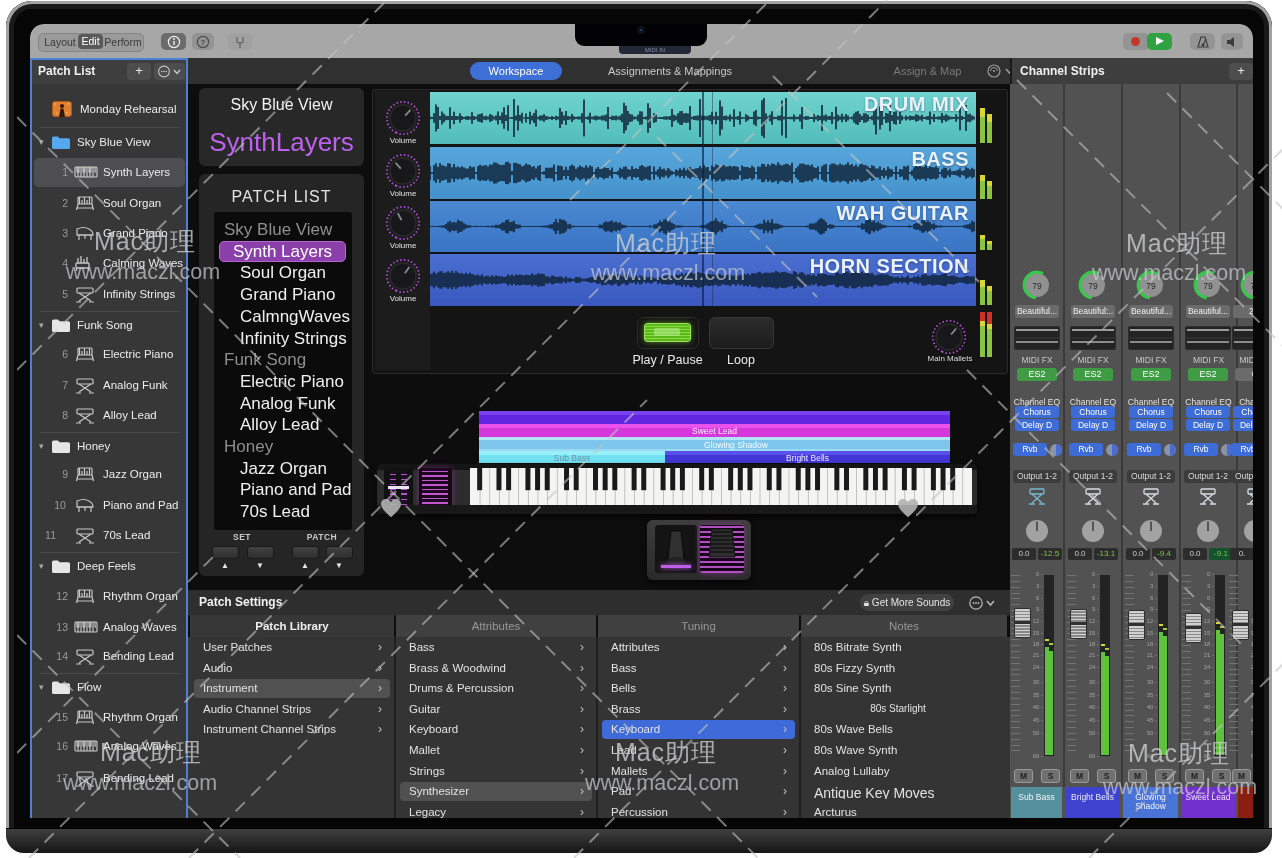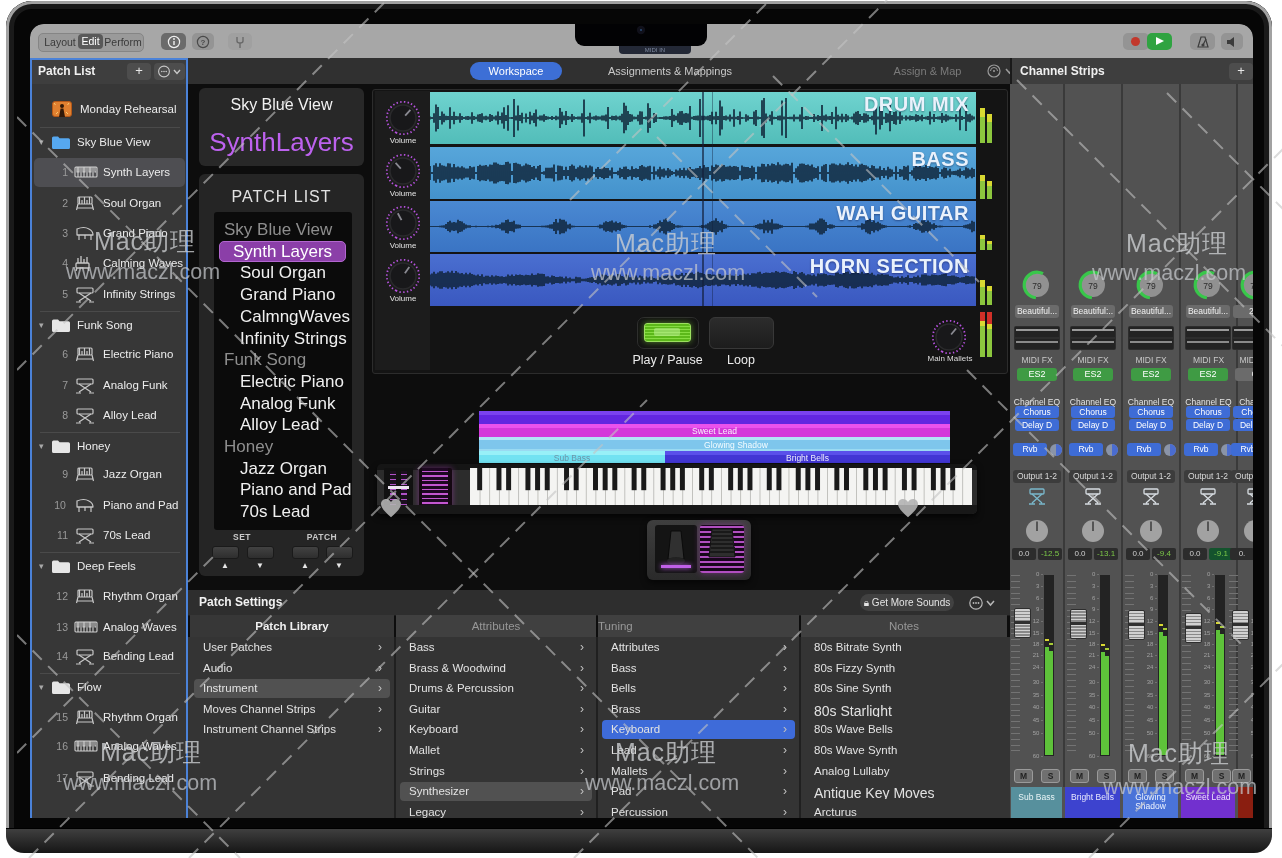--- a/index.html
+++ b/index.html
@@ -178,21 +178,21 @@
         </svg></div>
       <div style="position:absolute;left:73px;top:444px;width:85px;height:14px;color:#ececec;font-size:11.5px;white-space:nowrap;">Jazz Organ</div>
       <div style="position:absolute;left:22px;top:475px;width:16px;height:13px;color:#9a9a9a;font-size:10.5px;text-align:center;">10</div>
       <div style="position:absolute;left:44px;top:473px;width:24px;height:17px;"><svg width="22" height="16" viewBox="0 0 22 16">
           <g stroke="#c8c8c8" fill="none" stroke-width="1.2">
             <path d="M3 10 L3 4 Q10 1 15 4 Q19 6 19 10 Z"></path>
             <path d="M3 10 h16 M5 10 v5 M17 10 v5 M11 10 v4"></path>
           </g>
         </svg></div>
       <div style="position:absolute;left:73px;top:475px;width:85px;height:14px;color:#ececec;font-size:11.5px;white-space:nowrap;">Piano and Pad</div>
-      <div style="position:absolute;left:22px;top:505px;width:16px;height:13px;color:#9a9a9a;font-size:10.5px;text-align:right;">11</div>
+      <div style="position:absolute;left:10px;top:505px;width:16px;height:13px;color:#9a9a9a;font-size:10.5px;text-align:right;">11</div>
       <div style="position:absolute;left:44px;top:503px;width:24px;height:17px;"><svg width="22" height="17" viewBox="0 0 22 17">
           <g stroke="#c8c8c8" fill="none" stroke-width="1.2">
             <rect x="3" y="2" width="16" height="5" rx="1"></rect>
             <path d="M5 7 L17 15 M17 7 L5 15 M2 16 h5 M15 16 h5"></path>
           </g>
         </svg></div>
       <div style="position:absolute;left:73px;top:505px;width:85px;height:14px;color:#ececec;font-size:11.5px;white-space:nowrap;">70s Lead</div>
       <div style="position:absolute;left:10px;top:528px;width:140px;height:1px;background:#4a4a4a;"></div>
       <div style="position:absolute;left:9px;top:537px;width:8px;height:8px;color:#a8a8a8;font-size:9px;">▾</div>
       <div style="position:absolute;left:21px;top:535px;width:20px;height:15px;"><svg width="20" height="15" viewBox="0 0 20 15">
@@ -520,34 +520,34 @@
     <div style="position:absolute;left:830px;top:570px;width:94px;height:17px;background:#414141;border-radius:9px;color:#e4e4e4;font-size:10px;text-align:center;line-height:17px;">🔒︎ Get More Sounds</div>
     <svg style="position:absolute;left:938px;top:571px" width="30" height="16">
       <circle cx="8" cy="8" r="6.2" fill="none" stroke="#b8b8b8" stroke-width="1.2"></circle>
       <circle cx="5.5" cy="8" r=".9" fill="#b8b8b8"></circle>
       <circle cx="8" cy="8" r=".9" fill="#b8b8b8"></circle>
       <circle cx="10.5" cy="8" r=".9" fill="#b8b8b8"></circle>
       <path d="M19 6 l3.5 4 3.5-4" stroke="#b8b8b8" stroke-width="1.5" fill="none"></path>
     </svg>
     <div style="position:absolute;left:160px;top:591px;width:204px;height:22px;background:#373737;color:#f0f0f0;font-size:11.5px;font-weight:bold;text-align:center;line-height:22px;">Patch Library</div>
     <div style="position:absolute;left:366px;top:591px;width:200px;height:22px;background:#404040;color:#979797;font-size:11.5px;font-weight:normal;text-align:center;line-height:22px;">Attributes</div>
-    <div style="position:absolute;left:568px;top:591px;width:201px;height:22px;background:#404040;color:#979797;font-size:11.5px;font-weight:normal;line-height:22px;">Tuning</div>
+    <div style="position:absolute;left:568px;top:591px;width:201px;height:22px;background:#404040;color:#979797;font-size:11.5px;font-weight:normal;text-align:center;line-height:22px;">Tuning</div>
     <div style="position:absolute;left:771px;top:591px;width:206px;height:22px;background:#404040;color:#979797;font-size:11.5px;font-weight:normal;text-align:center;line-height:22px;">Notes</div>
     <div style="position:absolute;left:158px;top:613px;width:822px;height:181px;background:#343434;"></div>
     <div style="position:absolute;left:364px;top:613px;width:2px;height:181px;background:#202020;"></div>
     <div style="position:absolute;left:566px;top:613px;width:2px;height:181px;background:#202020;"></div>
     <div style="position:absolute;left:769px;top:613px;width:2px;height:181px;background:#202020;"></div>
     <div style="position:absolute;left:173px;top:617.0px;width:166px;height:14px;color:#e2e2e2;font-size:11.5px;white-space:nowrap;overflow:hidden;">User Patches</div>
     <div style="position:absolute;left:348px;top:616.0px;width:10px;height:14px;color:#c0c0c0;font-size:12px;">›</div>
     <div style="position:absolute;left:173px;top:637.6px;width:166px;height:14px;color:#e2e2e2;font-size:11.5px;white-space:nowrap;overflow:hidden;">Audio</div>
     <div style="position:absolute;left:348px;top:636.6px;width:10px;height:14px;color:#c0c0c0;font-size:12px;">›</div>
     <div style="position:absolute;left:164px;top:655.2px;width:196px;height:19px;background:#515151;border-radius:4px;"></div>
     <div style="position:absolute;left:173px;top:658.2px;width:166px;height:14px;color:#e2e2e2;font-size:11.5px;white-space:nowrap;overflow:hidden;">Instrument</div>
     <div style="position:absolute;left:348px;top:657.2px;width:10px;height:14px;color:#c0c0c0;font-size:12px;">›</div>
-    <div style="position:absolute;left:173px;top:678.8px;width:166px;height:14px;color:#e2e2e2;font-size:11.5px;white-space:nowrap;overflow:hidden;">Moves Channel Strips</div>
+    <div style="position:absolute;left:173px;top:678.8px;width:166px;height:14px;color:#e2e2e2;font-size:11.5px;white-space:nowrap;overflow:hidden;">Audio Channel Strips</div>
     <div style="position:absolute;left:348px;top:677.8px;width:10px;height:14px;color:#c0c0c0;font-size:12px;">›</div>
     <div style="position:absolute;left:173px;top:699.4px;width:166px;height:14px;color:#e2e2e2;font-size:11.5px;white-space:nowrap;overflow:hidden;">Instrument Channel Strips</div>
     <div style="position:absolute;left:348px;top:698.4px;width:10px;height:14px;color:#c0c0c0;font-size:12px;">›</div>
     <div style="position:absolute;left:379px;top:617.0px;width:162px;height:14px;color:#e2e2e2;font-size:11.5px;white-space:nowrap;overflow:hidden;">Bass</div>
     <div style="position:absolute;left:550px;top:616.0px;width:10px;height:14px;color:#c0c0c0;font-size:12px;">›</div>
     <div style="position:absolute;left:379px;top:637.6px;width:162px;height:14px;color:#e2e2e2;font-size:11.5px;white-space:nowrap;overflow:hidden;">Brass &amp; Woodwind</div>
     <div style="position:absolute;left:550px;top:636.6px;width:10px;height:14px;color:#c0c0c0;font-size:12px;">›</div>
     <div style="position:absolute;left:379px;top:658.2px;width:162px;height:14px;color:#e2e2e2;font-size:11.5px;white-space:nowrap;overflow:hidden;">Drums &amp; Percussion</div>
     <div style="position:absolute;left:550px;top:657.2px;width:10px;height:14px;color:#c0c0c0;font-size:12px;">›</div>
     <div style="position:absolute;left:379px;top:678.8px;width:162px;height:14px;color:#e2e2e2;font-size:11.5px;white-space:nowrap;overflow:hidden;">Guitar</div>
@@ -578,21 +578,21 @@
     <div style="position:absolute;left:753px;top:719.0px;width:10px;height:14px;color:#c0c0c0;font-size:12px;">›</div>
     <div style="position:absolute;left:581px;top:740.6px;width:163px;height:14px;color:#e2e2e2;font-size:11.5px;white-space:nowrap;overflow:hidden;">Mallets</div>
     <div style="position:absolute;left:753px;top:739.6px;width:10px;height:14px;color:#c0c0c0;font-size:12px;">›</div>
     <div style="position:absolute;left:581px;top:761.2px;width:163px;height:14px;color:#e2e2e2;font-size:11.5px;white-space:nowrap;overflow:hidden;">Pad</div>
     <div style="position:absolute;left:753px;top:760.2px;width:10px;height:14px;color:#c0c0c0;font-size:12px;">›</div>
     <div style="position:absolute;left:581px;top:781.8px;width:163px;height:14px;color:#e2e2e2;font-size:11.5px;white-space:nowrap;overflow:hidden;">Percussion</div>
     <div style="position:absolute;left:753px;top:780.8px;width:10px;height:14px;color:#c0c0c0;font-size:12px;">›</div>
     <div style="position:absolute;left:784px;top:617.0px;width:168px;height:14px;color:#e2e2e2;font-size:11.5px;white-space:nowrap;overflow:hidden;">80s Bitrate Synth</div>
     <div style="position:absolute;left:784px;top:637.6px;width:168px;height:14px;color:#e2e2e2;font-size:11.5px;white-space:nowrap;overflow:hidden;">80s Fizzy Synth</div>
     <div style="position:absolute;left:784px;top:658.2px;width:168px;height:14px;color:#e2e2e2;font-size:11.5px;white-space:nowrap;overflow:hidden;">80s Sine Synth</div>
-    <div style="position:absolute;left:784px;top:678.8px;width:168px;height:14px;color:#e2e2e2;font-size:14px;white-space:nowrap;overflow:hidden;">80s Starlight</div>
+    <div style="position:absolute;left:784px;top:678.8px;width:168px;height:14px;color:#e2e2e2;font-size:10px;white-space:nowrap;overflow:hidden;text-align:center;">80s Starlight</div>
     <div style="position:absolute;left:784px;top:699.4px;width:168px;height:14px;color:#e2e2e2;font-size:11.5px;white-space:nowrap;overflow:hidden;">80s Wave Bells</div>
     <div style="position:absolute;left:784px;top:720.0px;width:168px;height:14px;color:#e2e2e2;font-size:11.5px;white-space:nowrap;overflow:hidden;">80s Wave Synth</div>
     <div style="position:absolute;left:784px;top:740.6px;width:168px;height:14px;color:#e2e2e2;font-size:11.5px;white-space:nowrap;overflow:hidden;">Analog Lullaby</div>
     <div style="position:absolute;left:784px;top:761.2px;width:168px;height:14px;color:#e2e2e2;font-size:14px;white-space:nowrap;overflow:hidden;">Antique Key Moves</div>
     <div style="position:absolute;left:784px;top:781.8px;width:168px;height:14px;color:#e2e2e2;font-size:11.5px;white-space:nowrap;overflow:hidden;">Arcturus</div>
 <div style="position:absolute;left:980px;top:60px;width:243px;height:734px;background:#525252;"></div>
     <div style="position:absolute;left:1033px;top:60px;width:2px;height:703px;background:#3a3a3a;"></div>
     <div style="position:absolute;left:1091px;top:60px;width:2px;height:703px;background:#3a3a3a;"></div>
     <div style="position:absolute;left:1149px;top:60px;width:2px;height:703px;background:#3a3a3a;"></div>
     <div style="position:absolute;left:1206px;top:60px;width:2px;height:703px;background:#3a3a3a;"></div>

